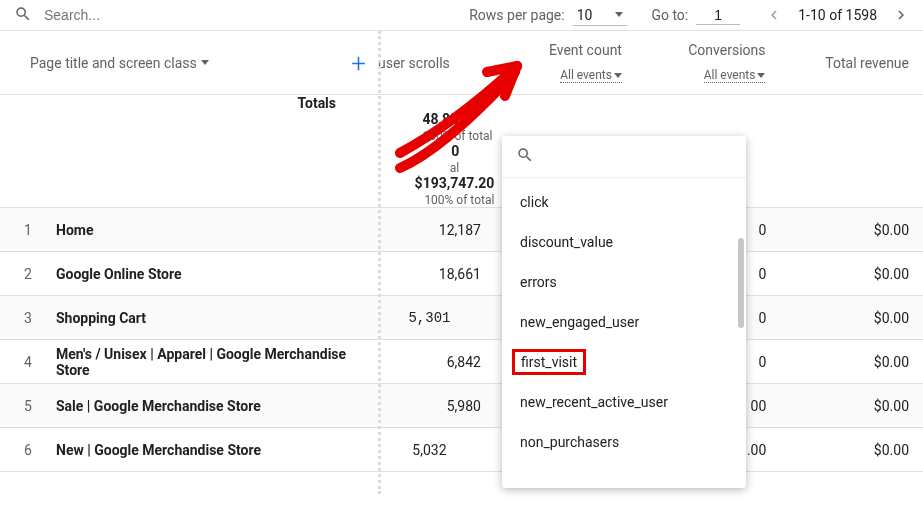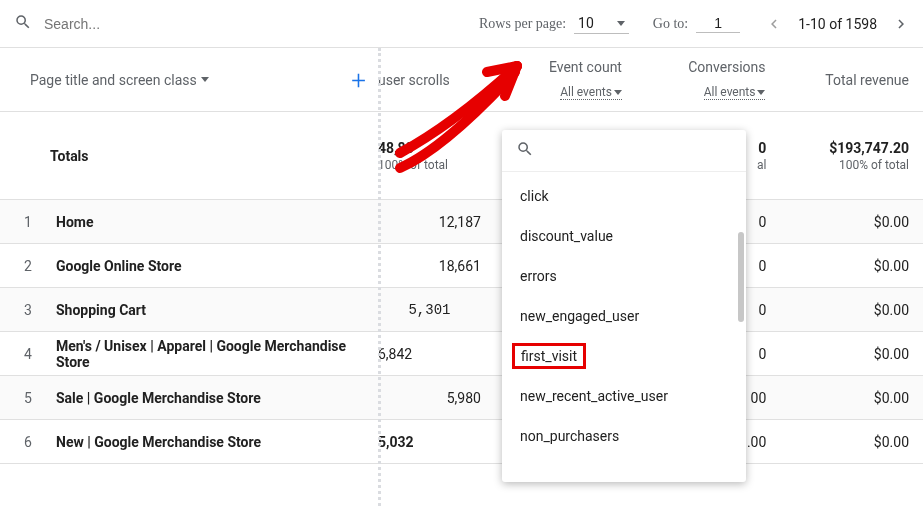--- a/index.html
+++ b/index.html
@@ -10,21 +10,21 @@
     color: #212121;
     background: #fff;
     width: 923px;
     height: 507px;
     overflow: hidden;
     position: relative;
   }
   .toolbar {
     display: flex;
     align-items: center;
-    height: 48px;
+    height: 31px;
     padding: 0 8px;
     border-bottom: 1px solid #e0e0e0;
   }
   .search-wrap {
     display: flex;
     align-items: center;
     gap: 10px;
     padding-left: 6px;
     flex: 1;
   }
@@ -37,21 +37,21 @@
     color: #5f6368;
   }
   .tool-right {
     display: flex;
     align-items: center;
     gap: 8px;
     padding-right: 4px;
     color: #5f6368;
     font-size: 14px;
   }
-  .rpp-label, .goto-label { white-space: nowrap; font-family: Liberation Serif, serif; }
+  .rpp-label, .goto-label { white-space: nowrap; }
   .rpp-select {
     display: flex;
     align-items: center;
     border-bottom: 1px solid #bdbdbd;
     padding: 2px 4px;
     gap: 23px;
     margin-right: 16px;
     color: #212121;
   }
   .goto-input {
@@ -123,21 +123,21 @@
   .tri { width:0;height:0;border-left:4px solid transparent;border-right:4px solid transparent;border-top:5px solid #5f6368;display:inline-block;}
   .rows {}
   .trow {
     display: flex;
     align-items: center;
     min-height: 44px;
     border-bottom: 1px solid #e0e0e0;
   }
   .trow:nth-child(odd){ background:#fff; }
   .trow:nth-child(even){ background:#fafafa; }
-  .trow.totals { min-height: 88px; border-bottom: 1px solid #e0e0e0; background:#fff;}
+  .trow.totals { min-height: 88px; border-bottom: 1px solid #e0e0e0; background:#fff;flex-direction:column;}
   .c-idx {
     width: 56px;
     text-align: center;
     color: #5f6368;
     font-size: 14px;
   }
   .c-name {
     width: 322px;
     padding-right: 20px;
     font-size: 14px;
@@ -155,21 +155,21 @@
   .totals .c-m {
     display:flex;
     flex-direction:column;
     align-items:flex-end;
     gap: 2px;
   }
   .totals .c-m .big { font-weight:700; }
   .totals .c-m .pct { font-size:12px; color:#5f6368;}
   .dropdown {
     position: absolute;
-    top: 130px;
+    top: 136px;
     left: 502px;
     width: 244px;
     height: 352px;
     background: #fff;
     box-shadow: 0 2px 8px rgba(0,0,0,0.28);
     border-radius: 3px;
     overflow: hidden;
     display:flex;
     flex-direction:column;
     z-index: 20;
@@ -321,37 +321,37 @@
       <div class="c-idx">3</div>
       <div class="c-name">Shopping Cart</div>
       <div class="c-m" style="flex:0.8;text-align:center;font-family:Liberation Mono, monospace;">5,301</div>
       <div class="c-m"></div>
       <div class="c-m">0</div>
       <div class="c-m">$0.00</div>
     </div>
     <div class="trow">
       <div class="c-idx">4</div>
       <div class="c-name">Men's / Unisex | Apparel | Google Merchandise Store</div>
-      <div class="c-m" style="flex:0.8;text-align:left;">6,842</div>
+      <div class="c-m" style="flex:0.8;text-align:right;">6,842</div>
       <div class="c-m"></div>
       <div class="c-m">0</div>
       <div class="c-m">$0.00</div>
     </div>
     <div class="trow">
       <div class="c-idx">5</div>
       <div class="c-name">Sale | Google Merchandise Store</div>
       <div class="c-m" style="flex:0.8;text-align:right;">5,980</div>
       <div class="c-m"></div>
       <div class="c-m">00</div>
       <div class="c-m">$0.00</div>
     </div>
     <div class="trow">
       <div class="c-idx">6</div>
       <div class="c-name">New | Google Merchandise Store</div>
-      <div class="c-m" style="flex:0.8;text-align:left;font-weight:bold;">5,032</div>
+      <div class="c-m" style="flex:0.8;text-align:center;">5,032</div>
       <div class="c-m">94,099</div>
       <div class="c-m">449.00</div>
       <div class="c-m">$0.00</div>
     </div>
   </div>
 
 <div class="dropdown">
   <div class="dd-search">
     <span><svg viewBox="0 0 24 24">
           <path d="M15.5 14h-.79l-.28-.27A6.471 6.471 0 0016 9.5 6.5 6.5 0 109.5 16c1.61 0 3.09-.59 4.23-1.57l.27.28v.79l5 4.99L20.49 19l-4.99-5zm-6 0C7.01 14 5 11.99 5 9.5S7.01 5 9.5 5 14 7.01 14 9.5 11.99 14 9.5 14z"></path>

